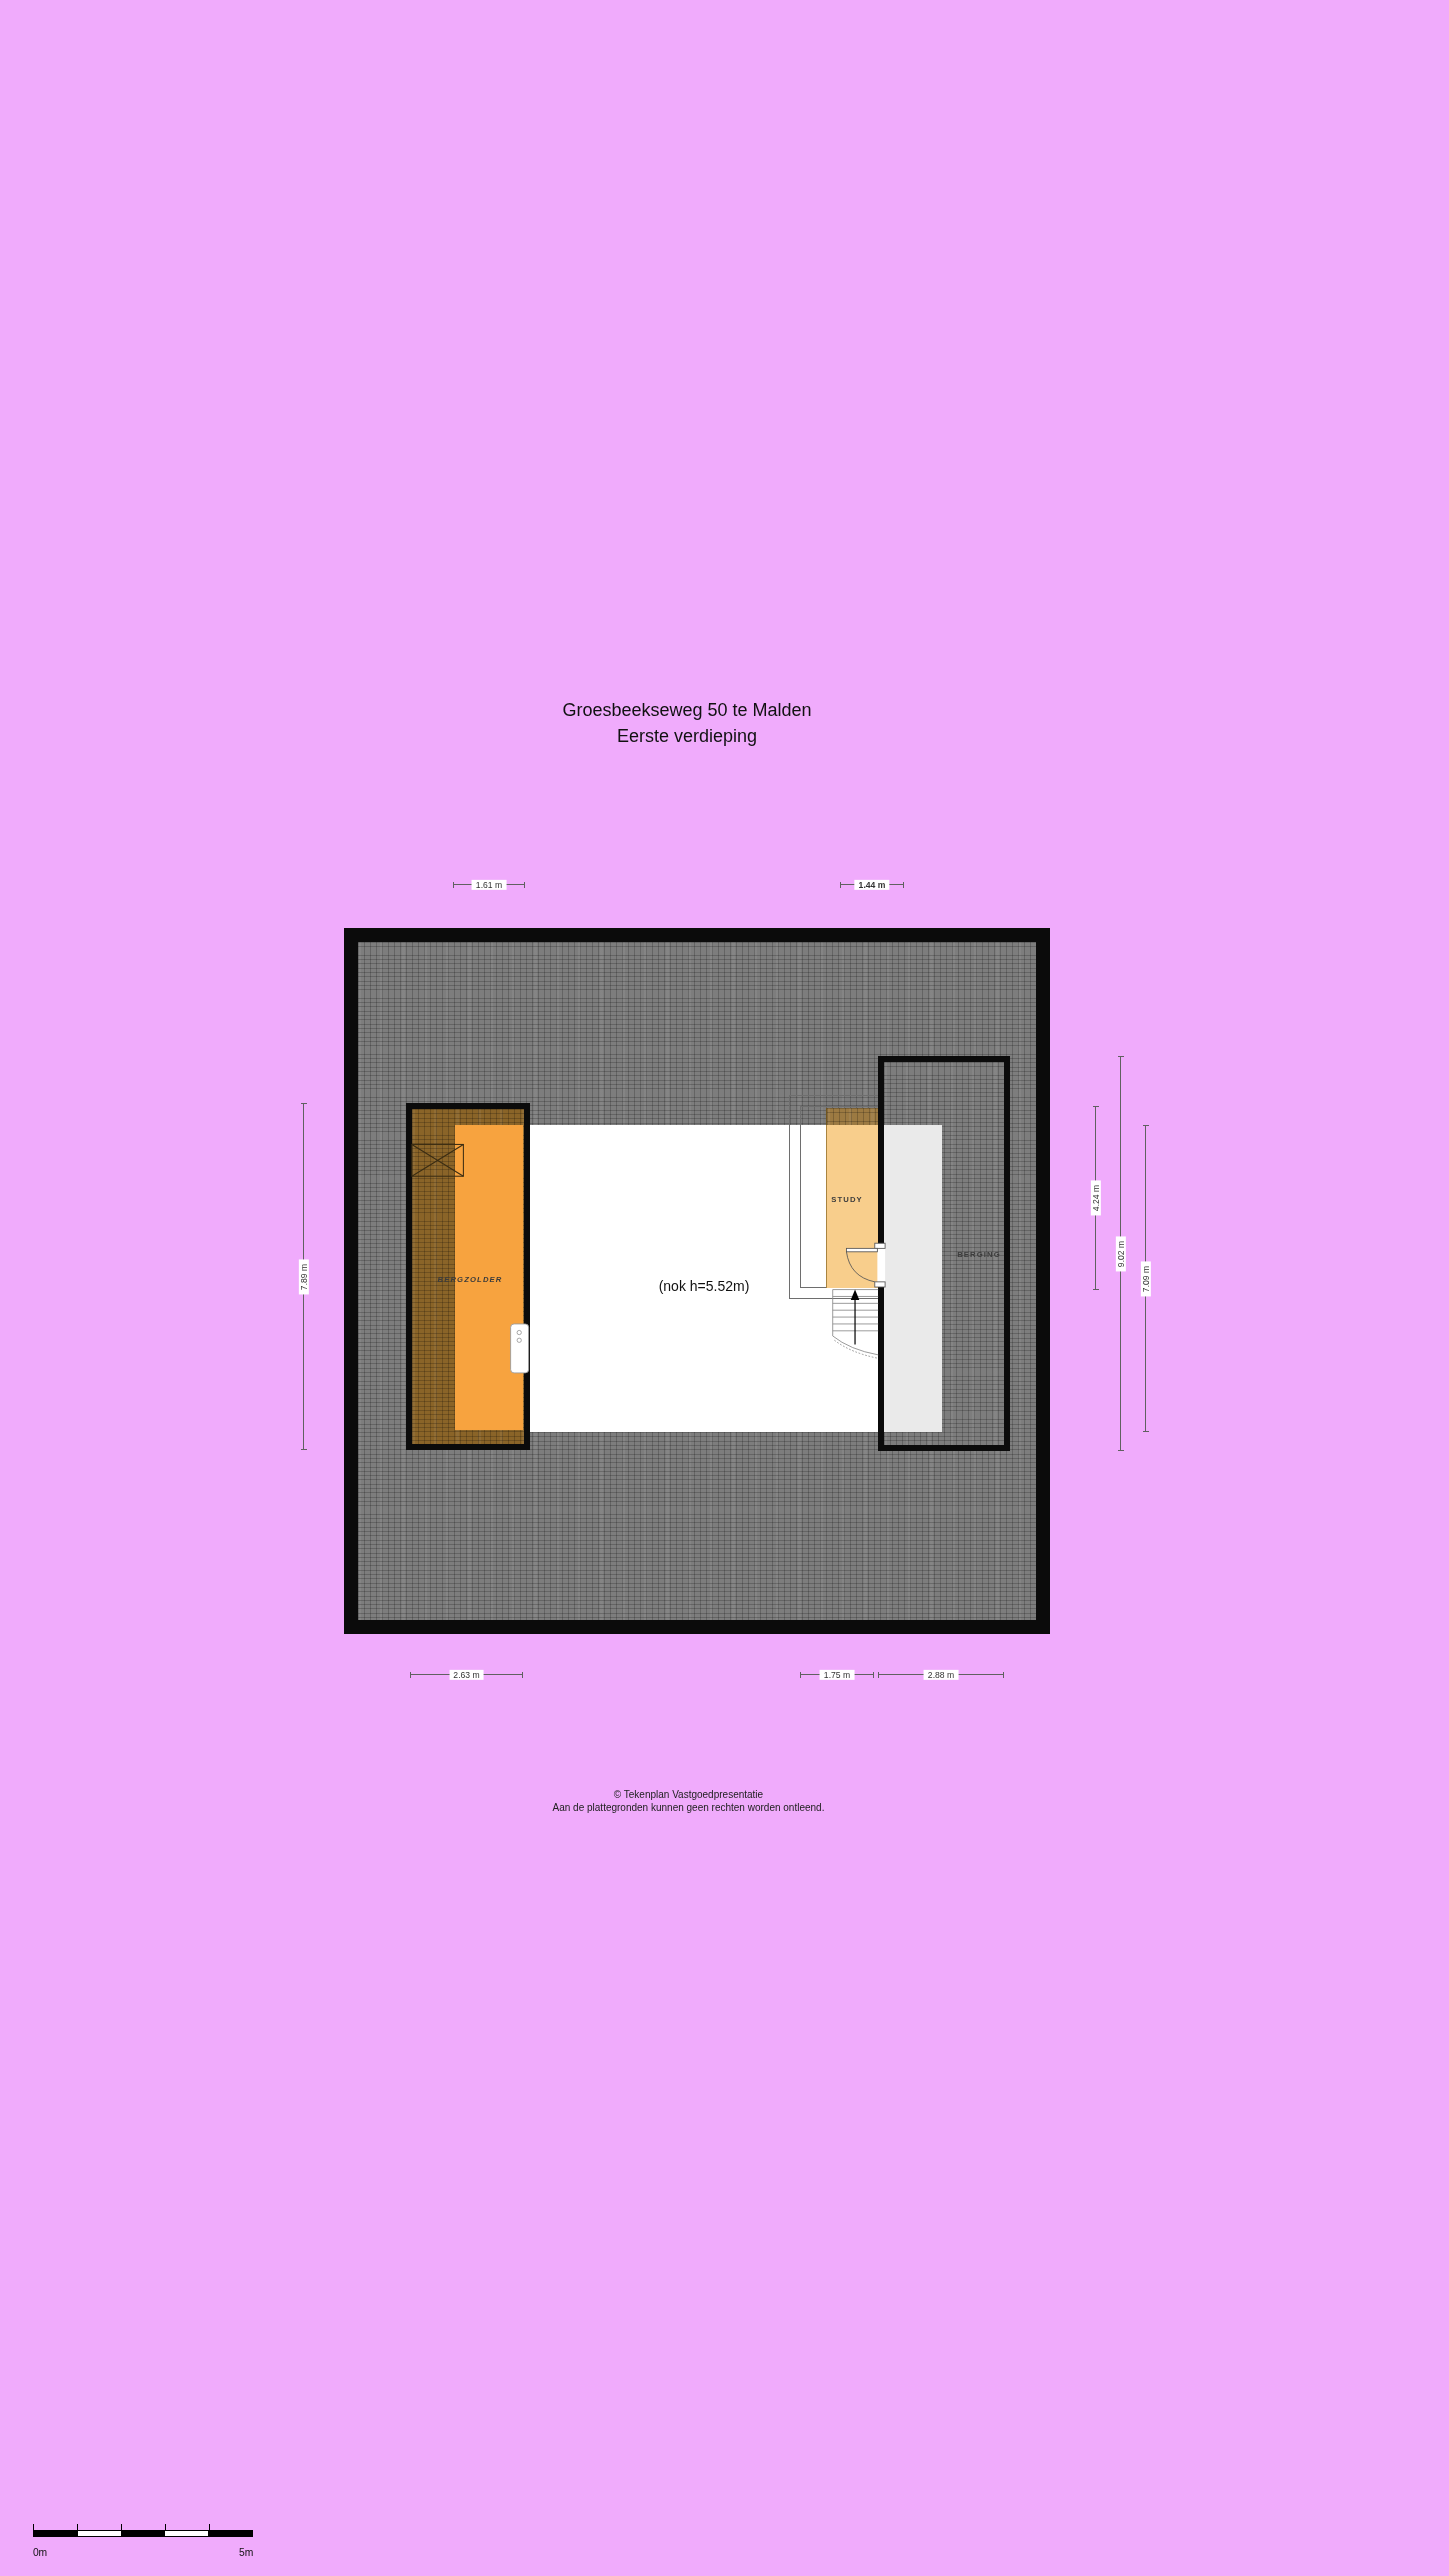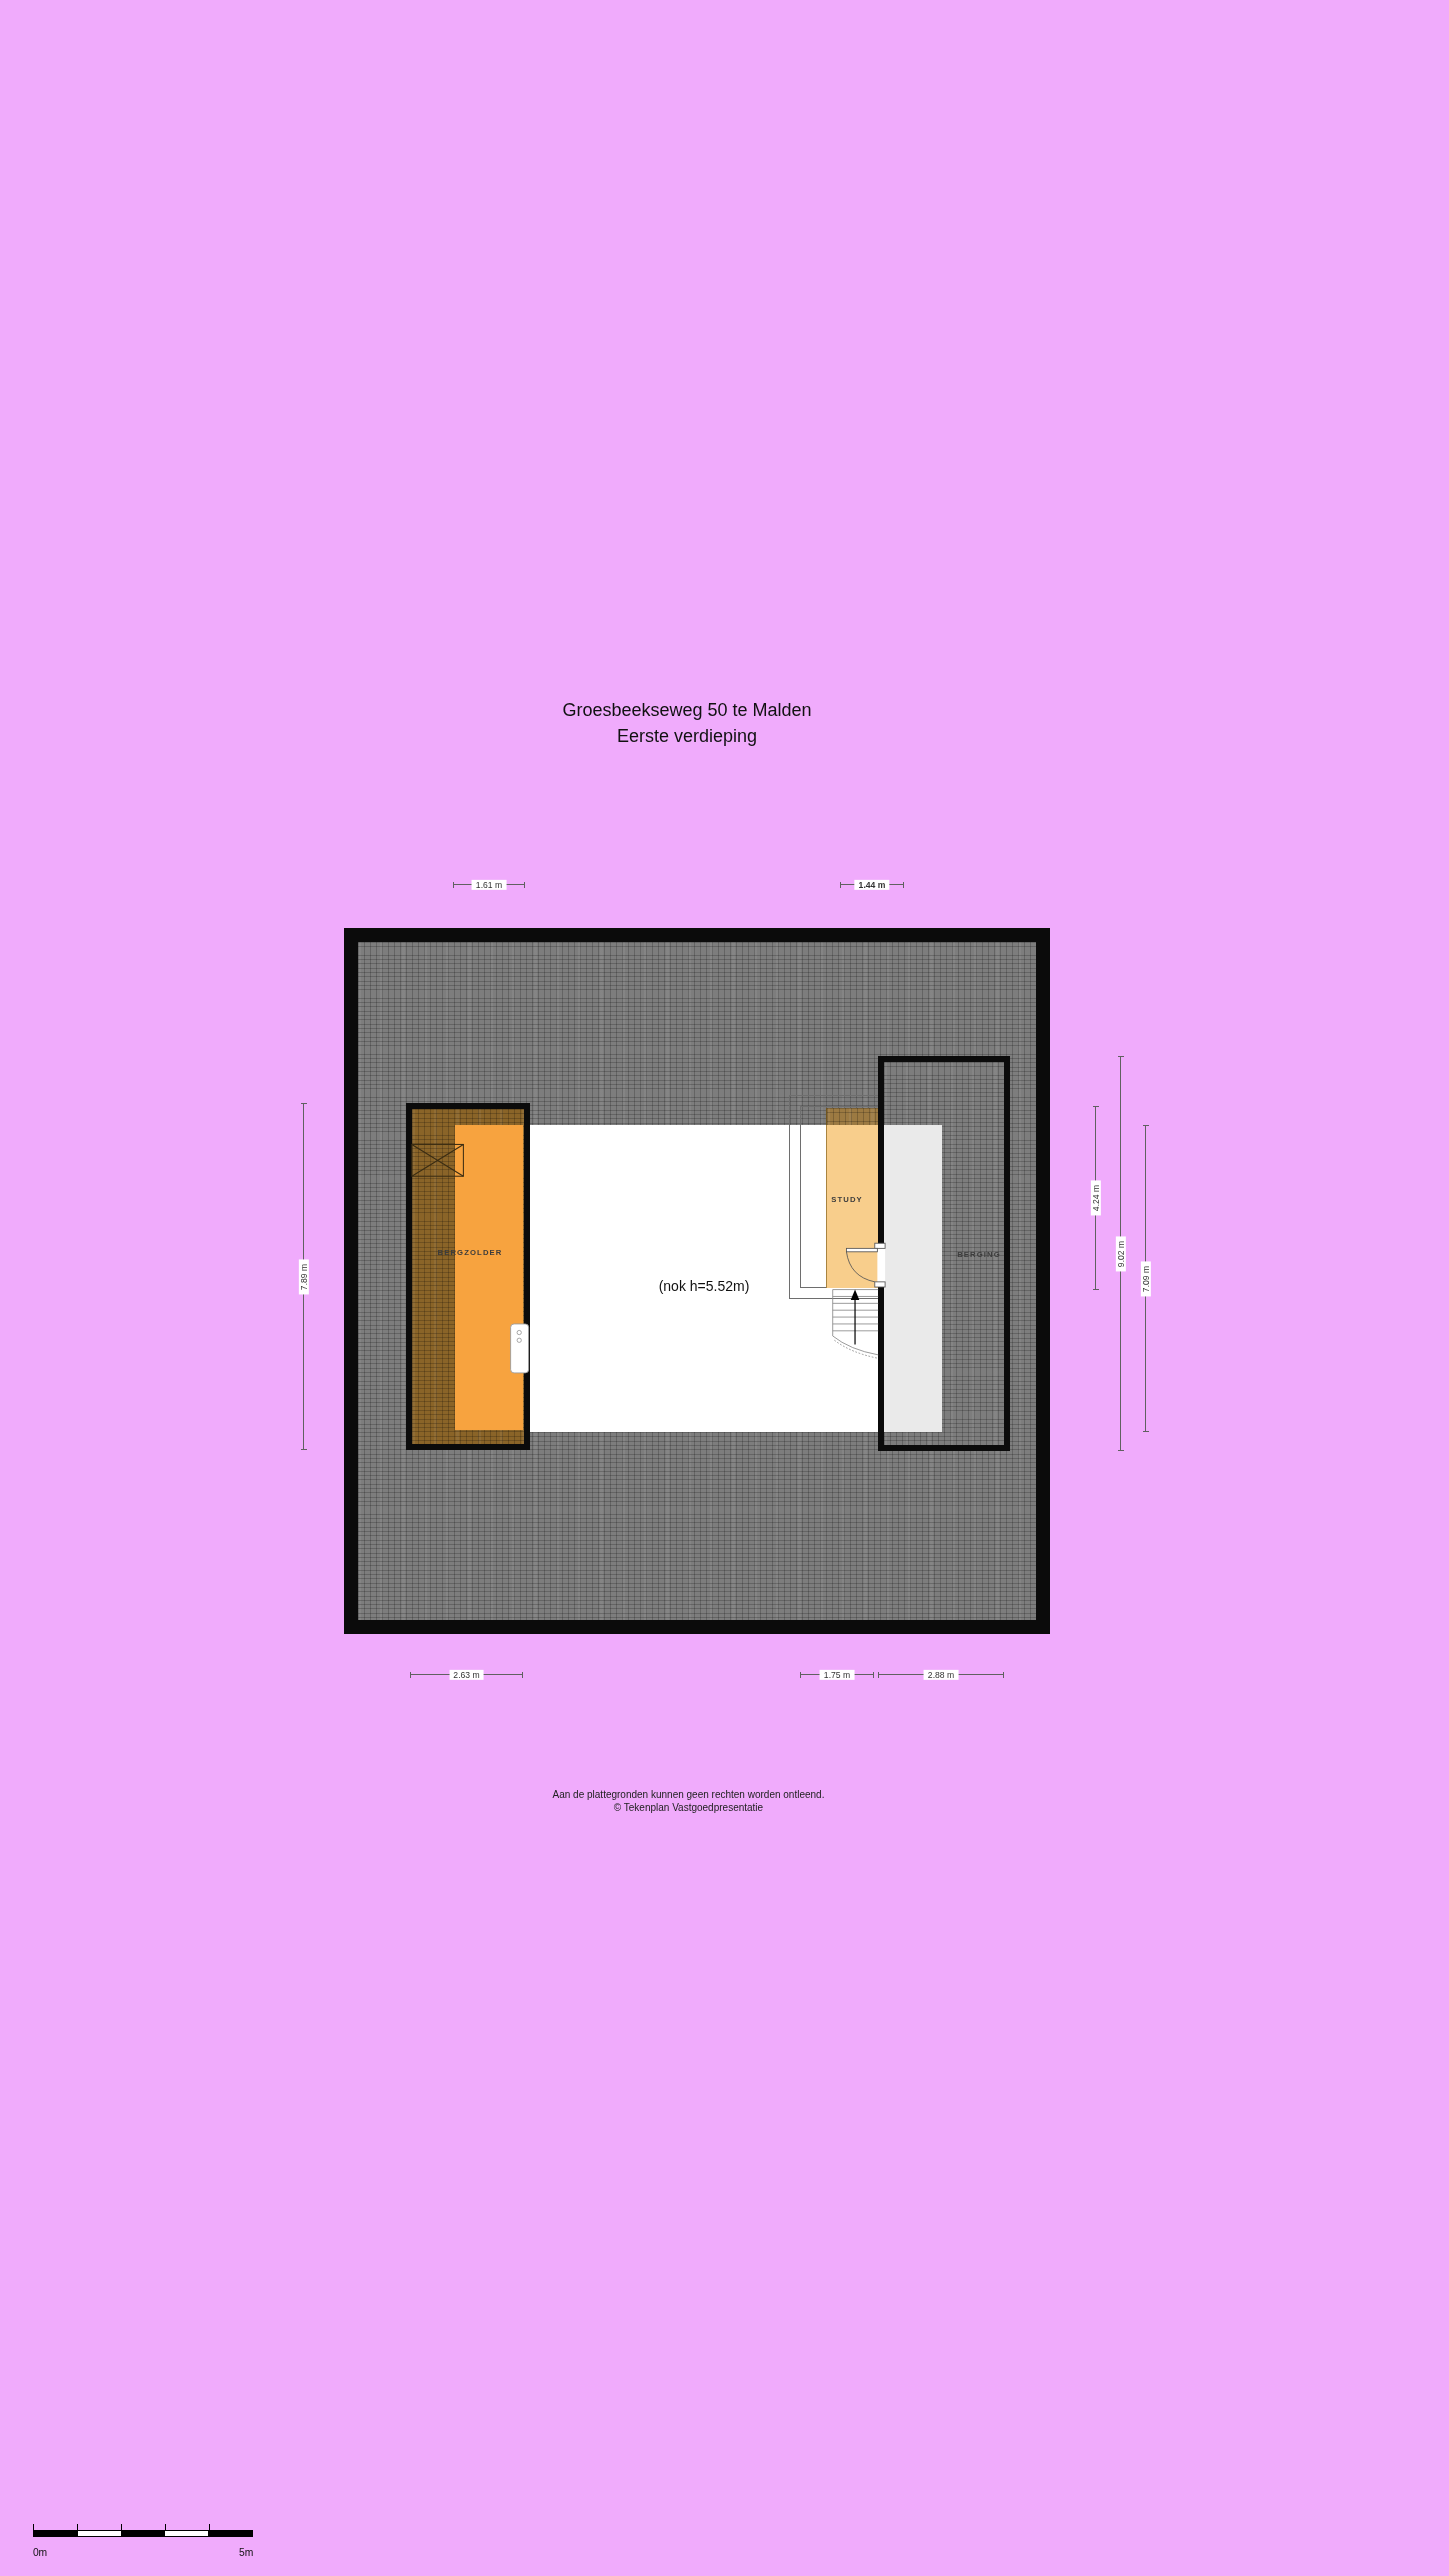--- a/index.html
+++ b/index.html
@@ -110,21 +110,21 @@
       <polygon points="996,1502 991,1514 1001,1514" fill="#000" stroke="none"></polygon>
     </g>
 
     <g>
       <rect x="595" y="1542" width="21" height="57" rx="4" fill="#ffffff" stroke="#999" stroke-width="1"></rect>
       <circle cx="605" cy="1552" r="2.5" fill="#ffffff" stroke="#999" stroke-width="1"></circle>
       <circle cx="605" cy="1561" r="2.5" fill="#ffffff" stroke="#999" stroke-width="1"></circle>
     </g>
   </svg>
 
-  <div class="abs room-label" style="left:470px;top:1252px;">BERGZOLDER</div>
+  <div class="abs room-label" style="left:470px;top:1279px;font-style:italic;">BERGZOLDER</div>
   <div class="abs room-label" style="left:839px;top:1199px;margin-left:8px;">STUDY</div>
   <div class="abs room-label" style="left:943px;top:1254px;margin-left:36px;">BERGING</div>
 
   <div id="nok-note" class="abs">(nok h=5.52m)</div>
 
   <div class="abs dim-h" style="left:453px;top:884px;width:72px;">
     <span class="dim-label">1.61 m</span>
   </div>
   <div class="abs dim-h" style="left:840px;top:884px;width:64px;font-weight:bold;">
     <span class="dim-label">1.44 m</span>
@@ -145,22 +145,22 @@
     <span class="dim-label">2.63 m</span>
   </div>
   <div class="abs dim-h" style="left:800px;top:1674px;width:74px;">
     <span class="dim-label">1.75 m</span>
   </div>
   <div class="abs dim-h" style="left:878px;top:1674px;width:126px;">
     <span class="dim-label">2.88 m</span>
   </div>
 
   <div id="footer" class="abs">
+    <div>© Tekenplan Vastgoedpresentatie</div>
     <div>Aan de plattegronden kunnen geen rechten worden ontleend.</div>
-    <div>© Tekenplan Vastgoedpresentatie</div>
   </div>
 
   <div id="scalebar-labels" class="abs">
     <span style="position:absolute;left:6.9px;top:0;">0m</span>
     <span style="position:absolute;left:213px;top:0;">5m</span>
   </div>
   <div id="scalebar-ticks" class="abs"></div>
   <div id="scalebar-bar" class="abs"></div>
 
 </div>

